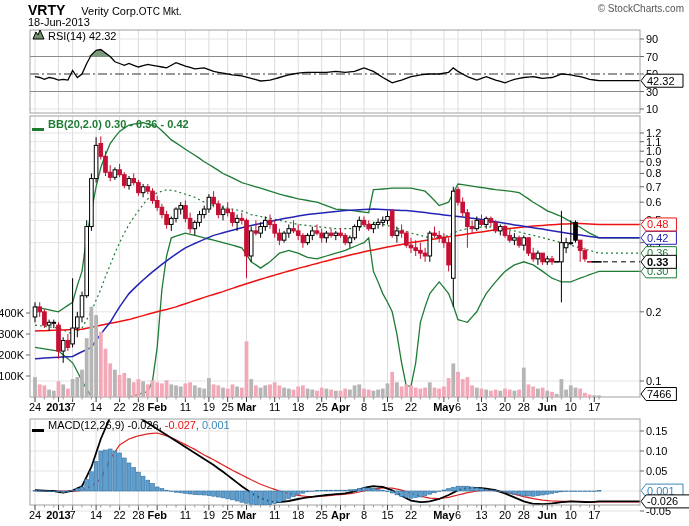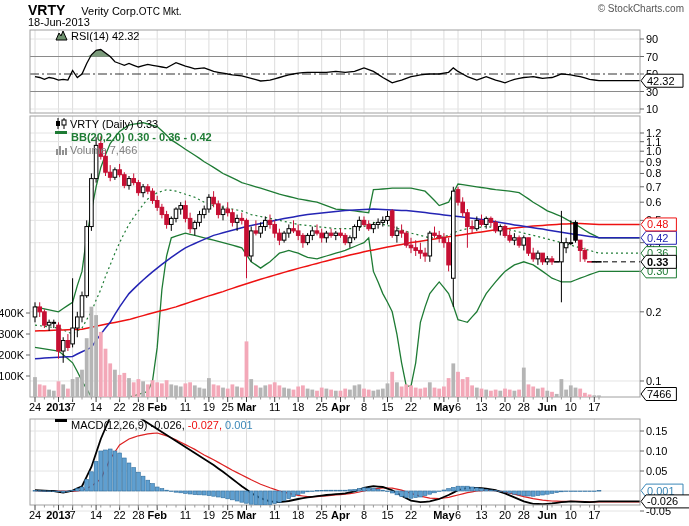--- a/index.html
+++ b/index.html
@@ -11,21 +11,21 @@
   .sym{font-size:14px;font-weight:bold;color:#000000;}
   .comp{font-size:11px;color:#000;margin-left:16px;}
   .mkt{font-size:10px;color:#000;}
   .credit{position:absolute;right:5px;top:3px;font-size:10px;color:#555;}
   .hdr-row2{position:absolute;left:28px;top:16px;width:656px;white-space:nowrap;}
   .qdate{font-size:11px;color:#000;float:left;}
   .quote{float:right;font-size:11px;color:#000;}
   .quote b{font-weight:bold;}
   .quote span.v{margin-right:7px;}
   .legend{position:absolute;font-size:11px;line-height:13px;white-space:nowrap;}
-  .lrow{height:13px;display:flex;align-items:flex-start;margin-left:23px;}
+  .lrow{height:13px;display:flex;align-items:flex-end;}
   .lic{display:inline-block;margin-right:3px;}
   .t-black{color:#000;} .t-blue{color:#2424b4;} .t-red{color:#ee1111;}
   .t-green{color:#1e7b34;font-weight:bold;} .t-gray{color:#808080;} .t-macdh{color:#3a87b7;}
   .dash-ic{display:inline-block;width:12px;height:3px;margin-right:4px;}
 </style>
 </head>
 <body>
 
 <div id="stage">
 
@@ -962,40 +962,22 @@
     <div class="lrow">
       <span class="lic"><svg width="13" height="11">
             <polygon points="1,10 4,3 6,6 8,1 12,10" fill="#6e916e" stroke="#000" stroke-width="1"></polygon>
           </svg></span>
       <span class="t-black">RSI(14) 42.32</span>
     </div>
   </div>
 
   <div class="legend" style="left:32px;top:118px;">
     <div class="lrow">
-      <span class="lic"><svg width="12" height="11">
-            <line x1="3" y1="0" x2="3" y2="11" stroke="#000"></line>
-            <rect x="1" y="3" width="4" height="5" fill="#000"></rect>
-            <line x1="9" y1="0" x2="9" y2="11" stroke="#000"></line>
-            <rect x="7" y="2" width="4" height="5" fill="#fff" stroke="#000"></rect>
-          </svg></span>
-      <span class="t-black">VRTY (Daily) 0.33</span>
-    </div>
-    <div class="lrow">
       <span class="dash-ic" style="background:#1e7b34;"></span>
       <span class="t-green">BB(20,2.0) 0.30 - 0.36 - 0.42</span>
-    </div>
-    <div class="lrow">
-      <span class="lic"><svg width="12" height="11">
-            <rect x="1" y="5" width="2" height="6" fill="#909090"></rect>
-            <rect x="4" y="2" width="2" height="9" fill="#909090"></rect>
-            <rect x="7" y="6" width="2" height="5" fill="#909090"></rect>
-            <rect x="10" y="4" width="2" height="7" fill="#909090"></rect>
-          </svg></span>
-      <span class="t-gray">Volume 7,466</span>
     </div>
   </div>
 
   <div class="legend" style="left:32px;top:419px;">
     <div class="lrow">
       <span class="dash-ic" style="background:#000;"></span>
       <span class="t-black">MACD(12,26,9)</span>&nbsp;<span class="t-black">-0.026,</span>&nbsp;<span class="t-red">-0.027,</span>&nbsp;<span class="t-macdh">0.001</span>
     </div>
   </div>
 

